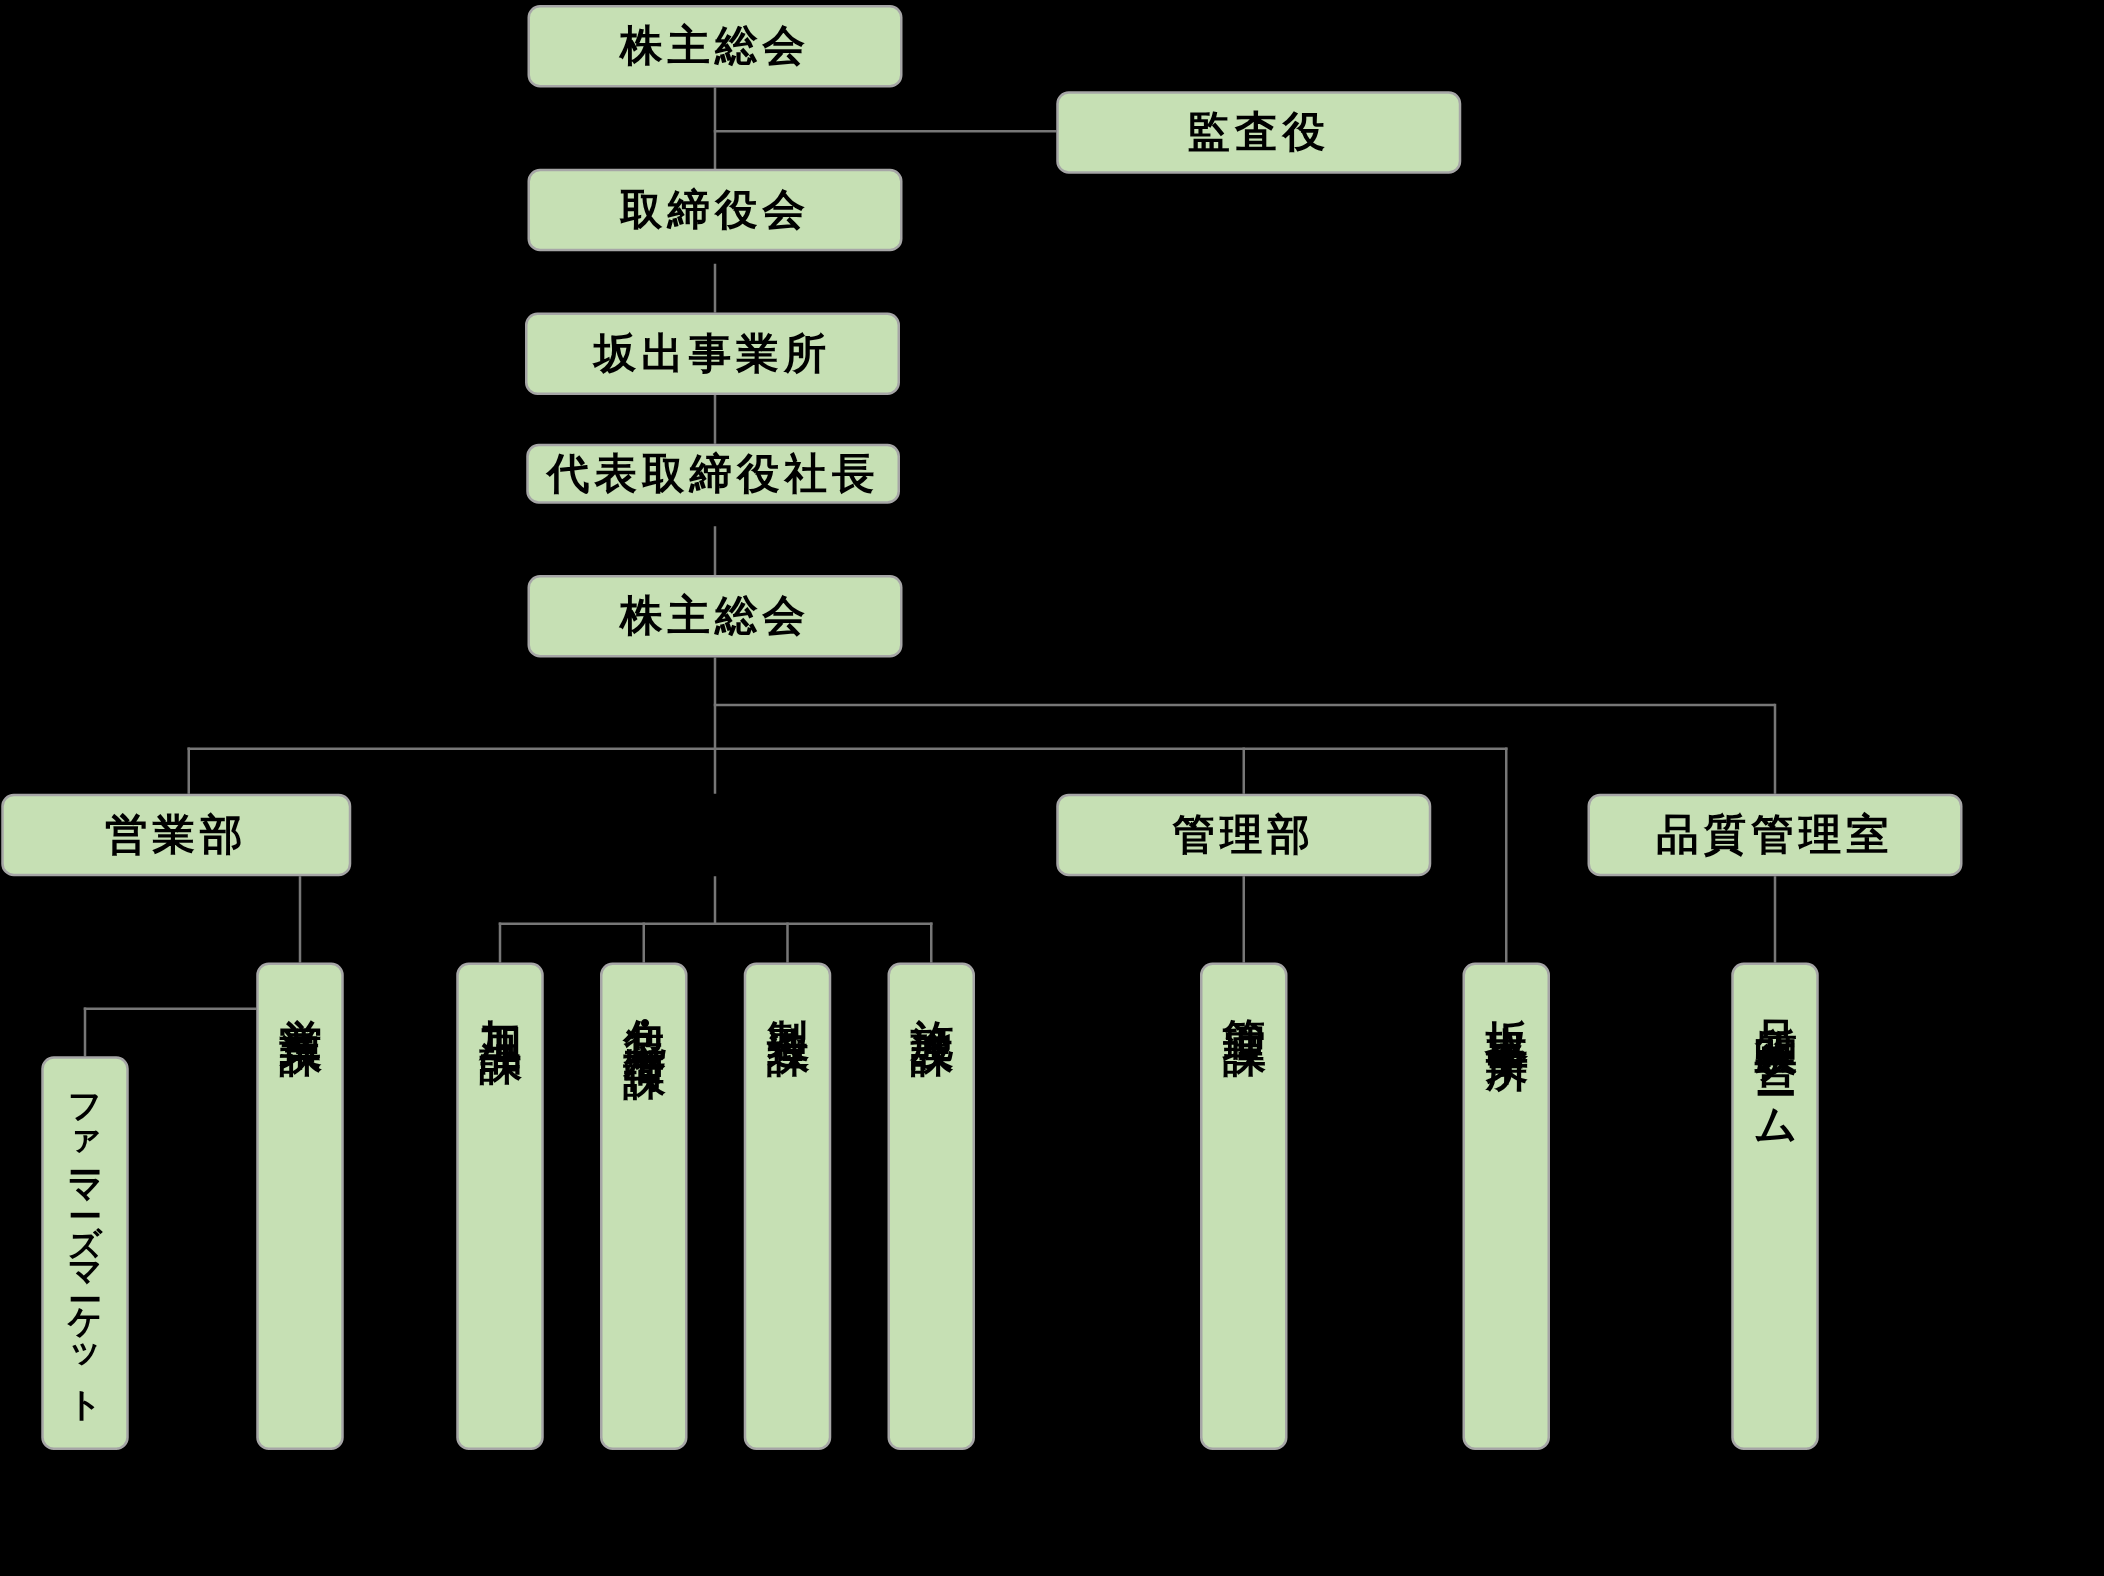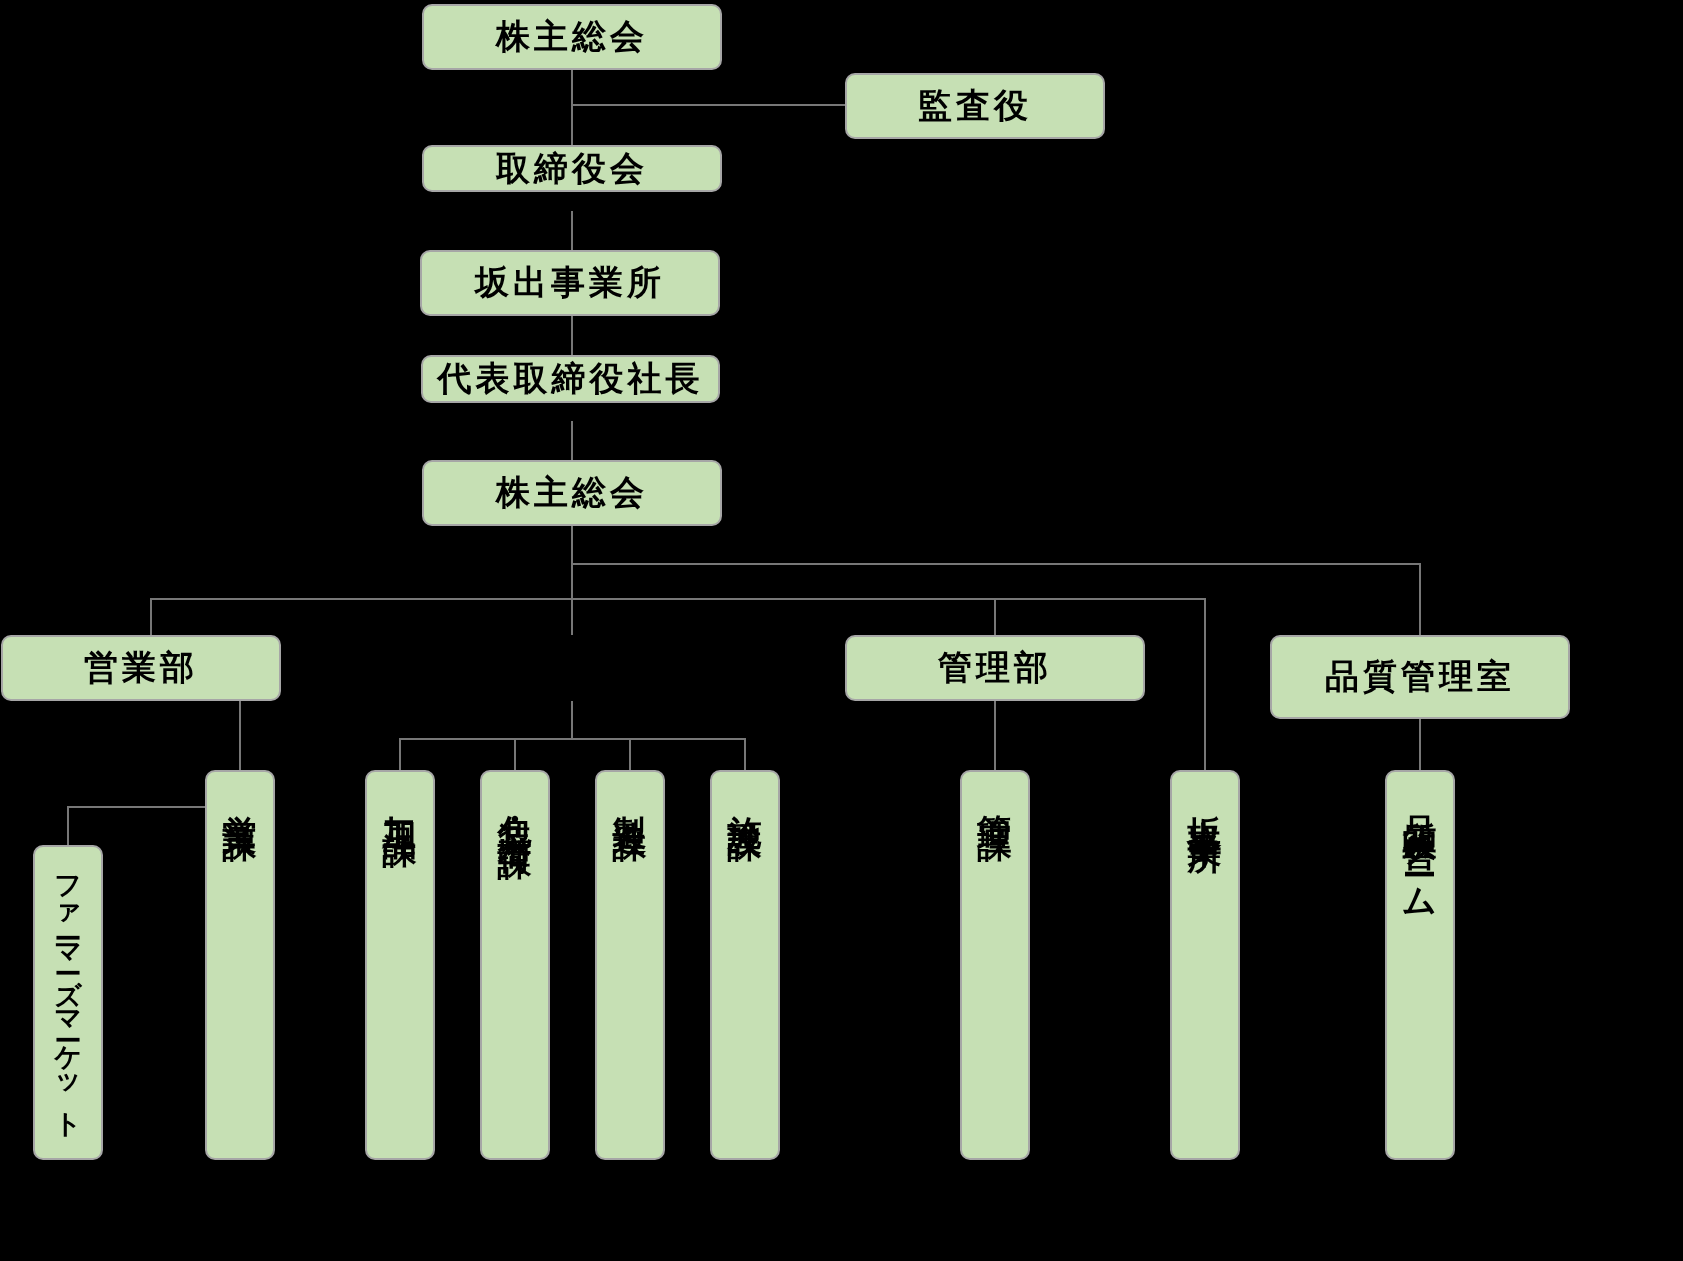--- a/index.html
+++ b/index.html
@@ -70,29 +70,29 @@
   <div class="line" style="left:571px;top:701px;width:2px;height:38px"></div>
   <div class="line" style="left:399px;top:738px;width:347px;height:2px"></div>
   <div class="line" style="left:399px;top:738px;width:2px;height:32px"></div>
   <div class="line" style="left:514px;top:738px;width:2px;height:32px"></div>
   <div class="line" style="left:629px;top:738px;width:2px;height:32px"></div>
   <div class="line" style="left:744px;top:738px;width:2px;height:32px"></div>
   <div class="line" style="left:994px;top:701px;width:2px;height:69px"></div>
   <div class="line" style="left:1419px;top:701px;width:2px;height:69px"></div>
 
   <div class="hbox" style="left:422px;top:4px;width:300px;height:66px">株主総会</div>
-  <div class="hbox" style="left:845px;top:73px;width:260px;height:66px">監査役</div>
-  <div class="hbox" style="left:422px;top:145px;width:300px;height:47px">取締役会</div>
+  <div class="hbox" style="left:845px;top:73px;width:324px;height:66px">監査役</div>
+  <div class="hbox" style="left:422px;top:135px;width:300px;height:66px">取締役会</div>
   <div class="hbox" style="left:420px;top:250px;width:300px;height:66px">坂出事業所</div>
   <div class="hbox" style="left:421px;top:355px;width:299px;height:48px">代表取締役社長</div>
   <div class="hbox" style="left:422px;top:460px;width:300px;height:66px">株主総会</div>
 
   <div class="hbox" style="left:1px;top:635px;width:280px;height:66px">営業部</div>
   <div class="hbox" style="left:845px;top:635px;width:300px;height:66px">管理部</div>
-  <div class="hbox" style="left:1270px;top:635px;width:300px;height:84px">品質管理室</div>
+  <div class="hbox" style="left:1270px;top:635px;width:300px;height:66px">品質管理室</div>
 
   <div class="vbox" style="left:205px;top:770px;width:70px;height:390px">営業課</div>
   <div class="vbox small" style="left:33px;top:845px;width:70px;height:315px">ファーマーズマーケット</div>
   <div class="vbox" style="left:365px;top:770px;width:70px;height:390px">加工品課</div>
   <div class="vbox" style="left:480px;top:770px;width:70px;height:390px">包装・出荷課</div>
   <div class="vbox" style="left:595px;top:770px;width:70px;height:390px">製造課</div>
   <div class="vbox" style="left:710px;top:770px;width:70px;height:390px">施設課</div>
   <div class="vbox" style="left:960px;top:770px;width:70px;height:390px">管理課</div>
   <div class="vbox" style="left:1170px;top:770px;width:70px;height:390px">坂出事業所</div>
   <div class="vbox" style="left:1385px;top:770px;width:70px;height:390px">品質改善チーム</div>

